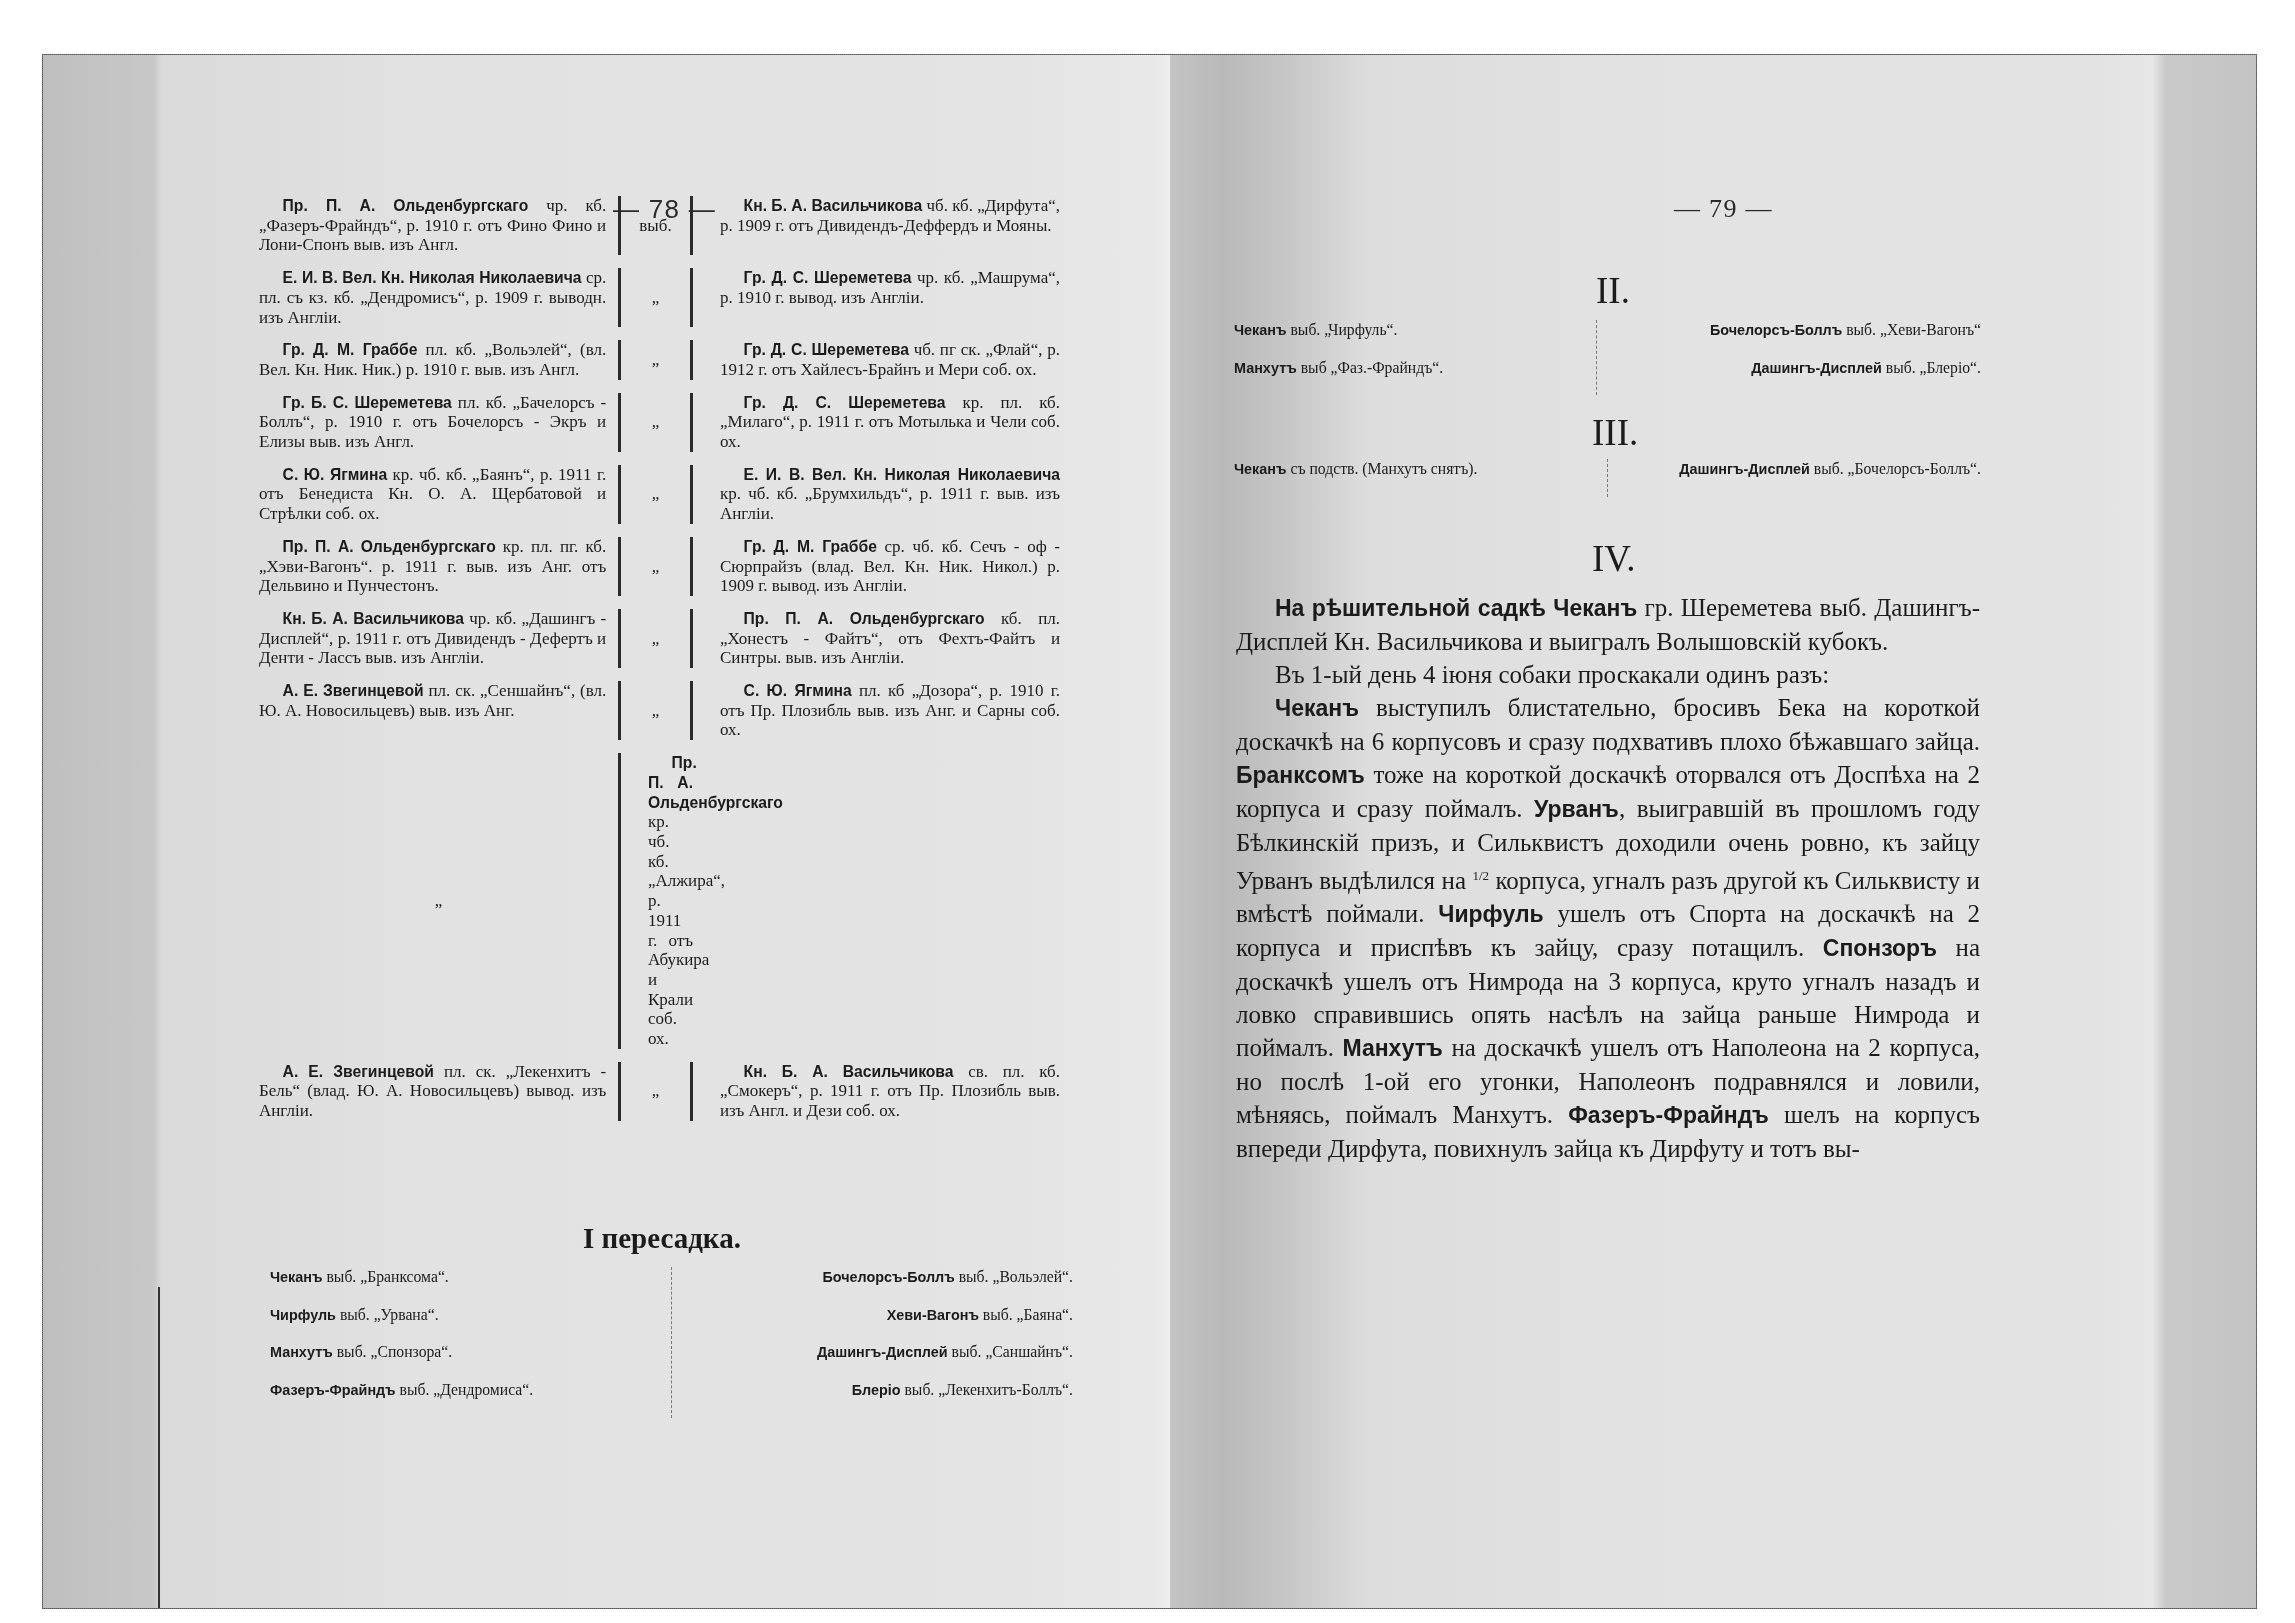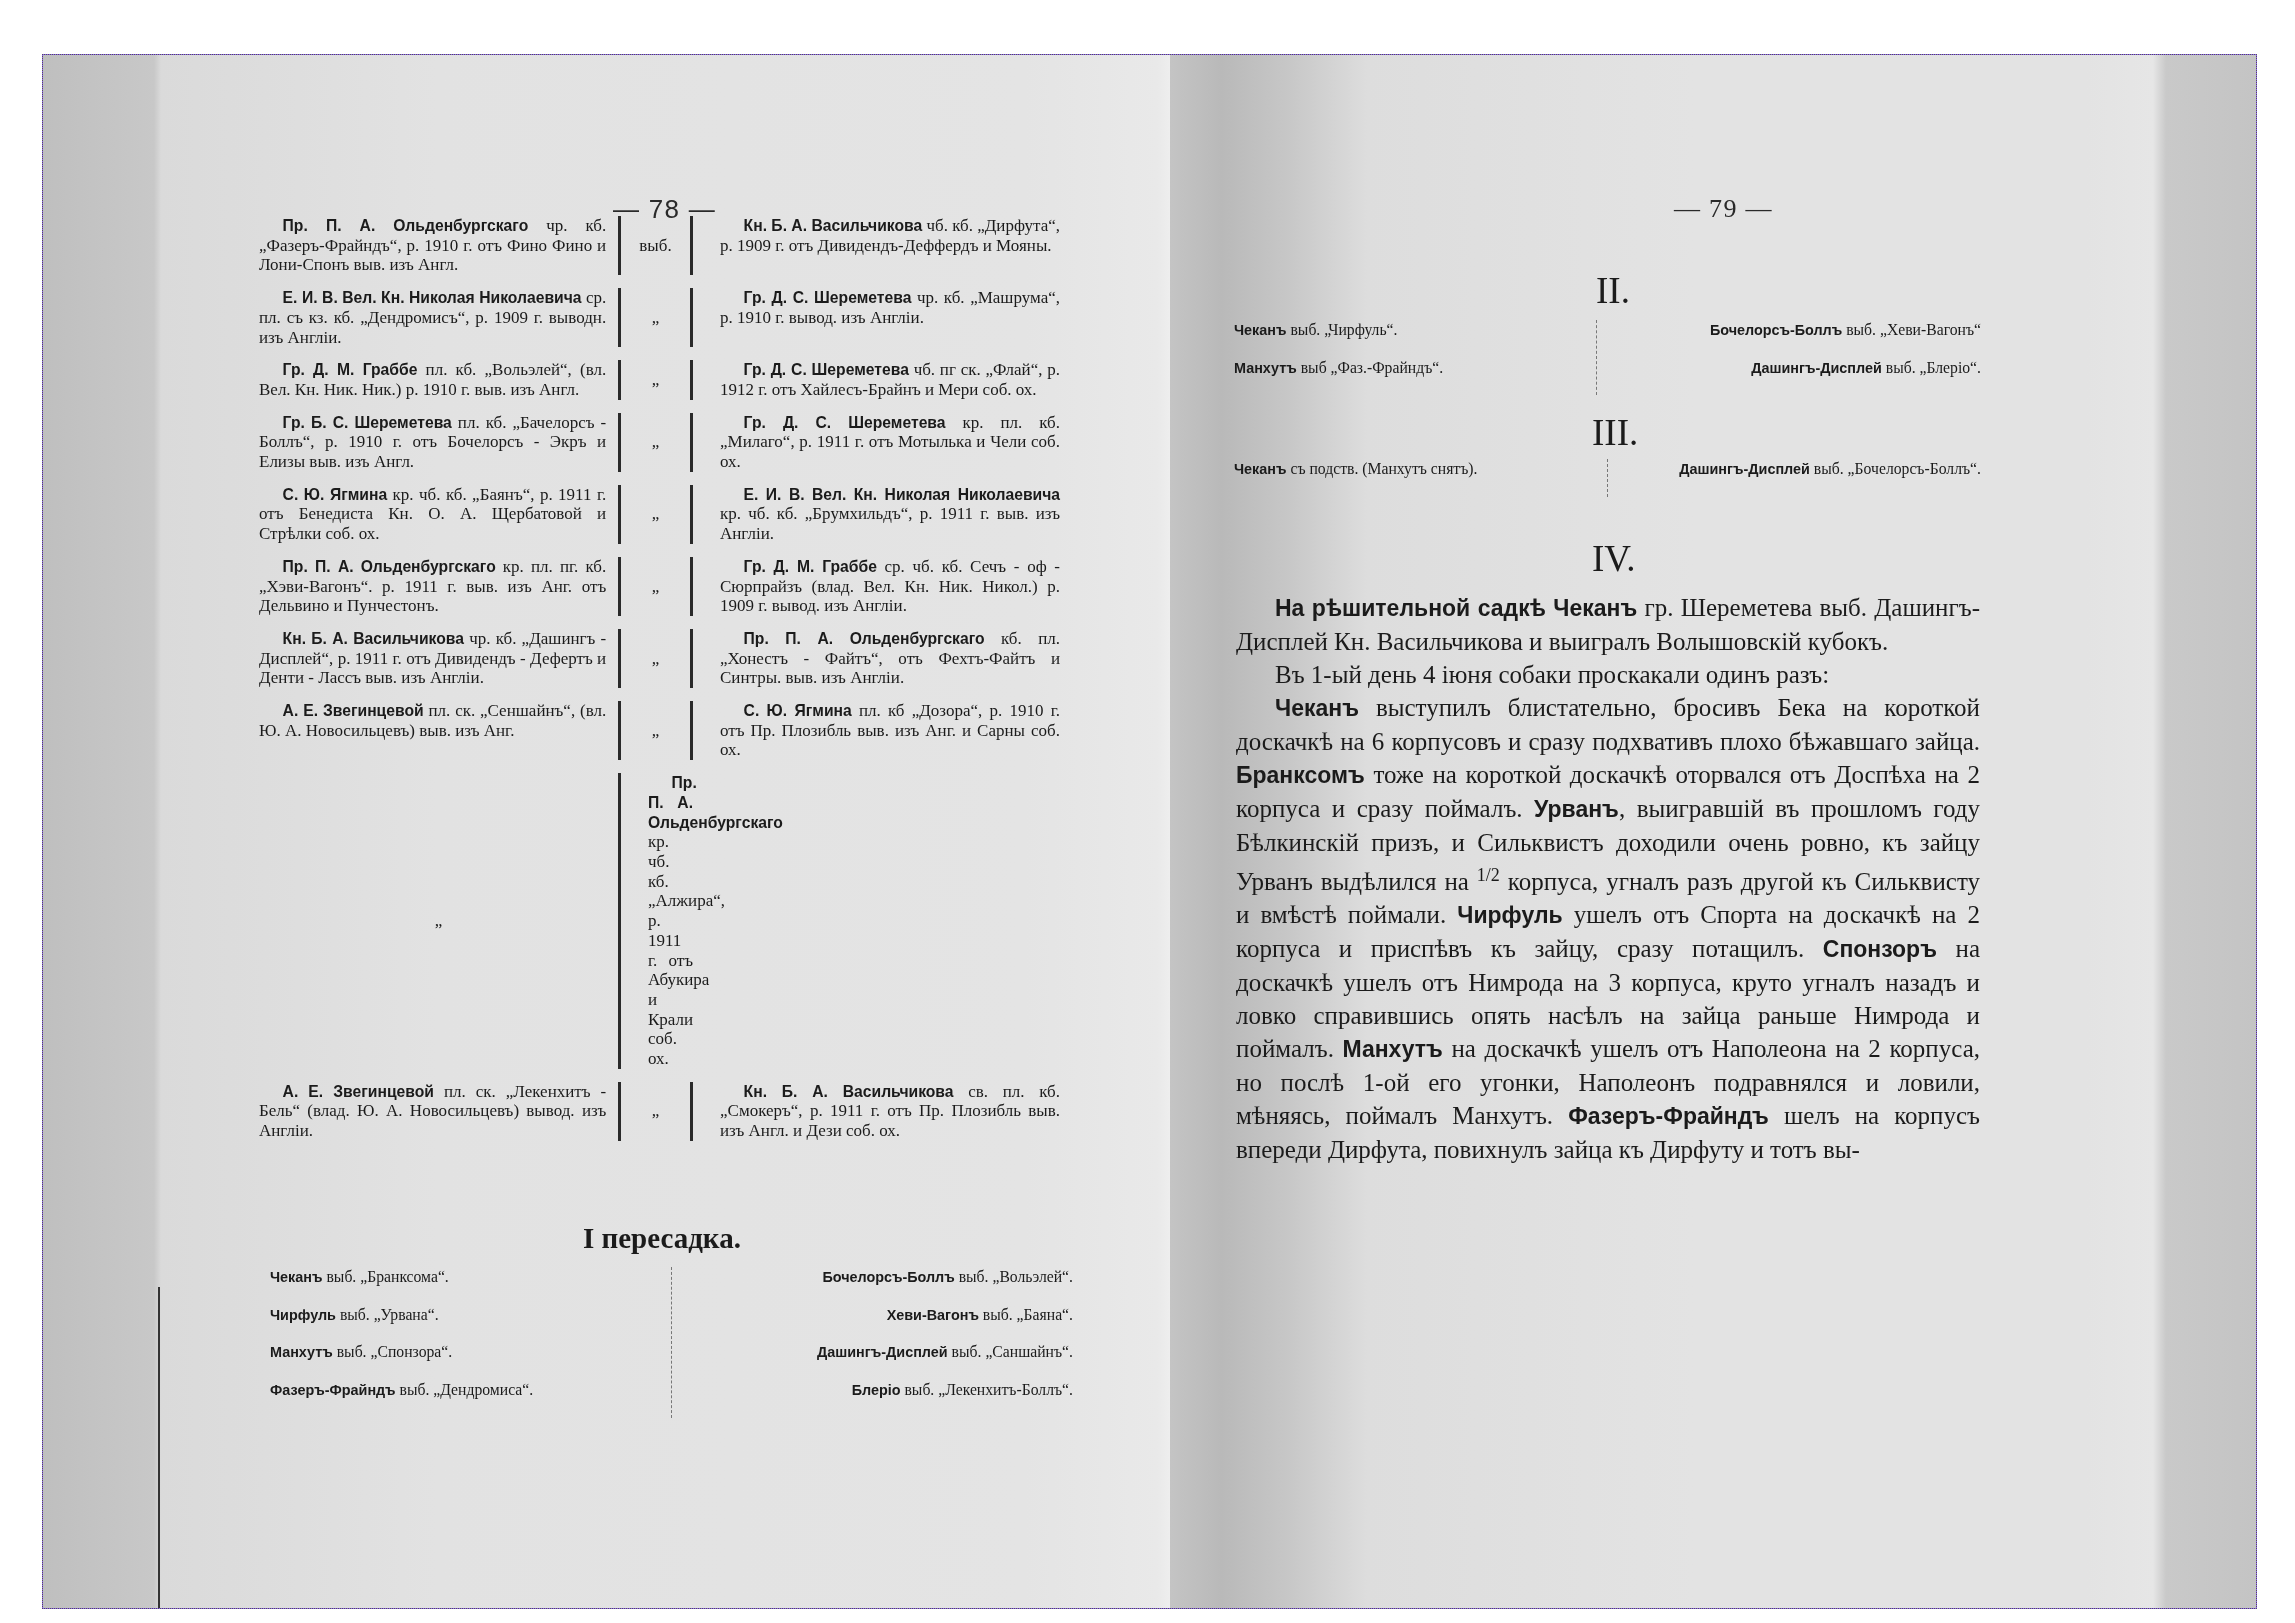--- a/index.html
+++ b/index.html
@@ -21,21 +21,21 @@
     left: 1127px; width: 1086px;
     background: linear-gradient(to right, #c4c4c4 0px, #b9b9b9 52px, #c7c7c7 118px, #dddddd 197px, #e3e3e3 524px, #e3e3e3 917px, #e6e6e6 983px, #c9c9c9 996px, #c4c4c4 1086px);
   }
   .gutter-line { position: absolute; left: 115px; top: 1232px; width: 2px; height: 321px; background: #333; }
 
   .folio { position: absolute; font-size: 26px; letter-spacing: 1.3px; color: #2a2a2a; font-family: "Liberation Sans", sans-serif; }
   .folio.l { left: 570px; top: 139px; }
   .folio.r { left: 504px; top: 139px; font-family: "Liberation Serif", serif; }
 
   
-  .tbl { position: absolute; left: 259px; top: 216px; width: 815px; }
+  .tbl { position: absolute; left: 259px; top: 196px; width: 815px; }
   .row { display: grid; grid-template-columns: 362px 72px 367px; column-gap: 0; margin-bottom: 13px; }
   .cell { font-size: 17px; line-height: 19.7px; text-align: justify; }
   .cell.l { padding-right: 11.8px; border-right: 3.3px solid #2a2a2a; text-indent: 23.6px; }
   .cell.m { display: flex; align-items: center; justify-content: center; font-size: 17px; border-right: 3.3px solid #2a2a2a; }
   .cell.r { padding-left: 27px; text-indent: 23.6px; }
   .cell b { font-family: "Liberation Sans", sans-serif; font-weight: bold; font-size: 15.7px; }
 
   .sect-title { position: absolute; font-weight: bold; font-size: 29px; font-family: "Liberation Serif", serif; }
   .sect-title.pereska { left: 583px; top: 1222px; }
 
@@ -51,21 +51,21 @@
   .pair.p3 { left: 1234px; top: 459px; width: 747px; }
 
   .roman { position: absolute; font-size: 37px; font-weight: normal; }
   .roman.ii { left: 1596px; top: 269px; }
   .roman.iii { left: 1592px; top: 411px; }
   .roman.iv { left: 1592px; top: 537px; }
 
   .prose { position: absolute; left: 1236px; top: 591px; width: 744px; font-size: 25px; line-height: 33px; text-align: justify; }
   .prose p { margin: 0; text-indent: 39px; }
   .prose b { font-family: "Liberation Sans", sans-serif; font-weight: bold; font-size: 23px; }
-  .frac { font-size: 18px; vertical-align: super; }
+  .frac { font-size: 13px; vertical-align: super; }
 </style>
 </head>
 <body>
 
 <div class="scan">
   <div class="page left">
     <div class="gutter-line"></div>
     <div class="folio l">— 78 —</div>
   </div>
   <div class="page right">

